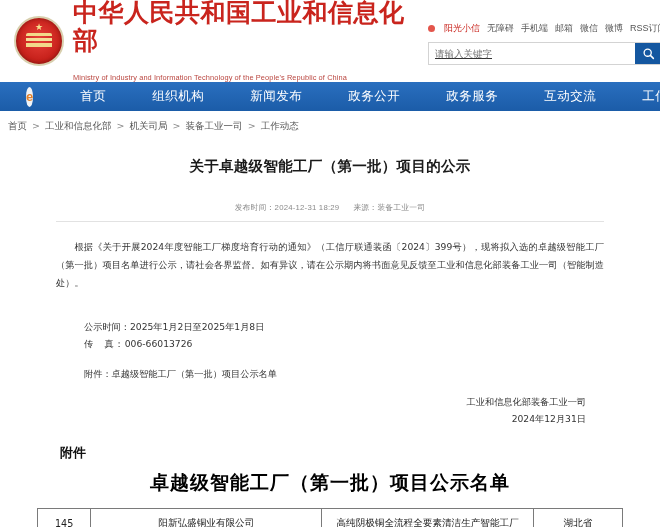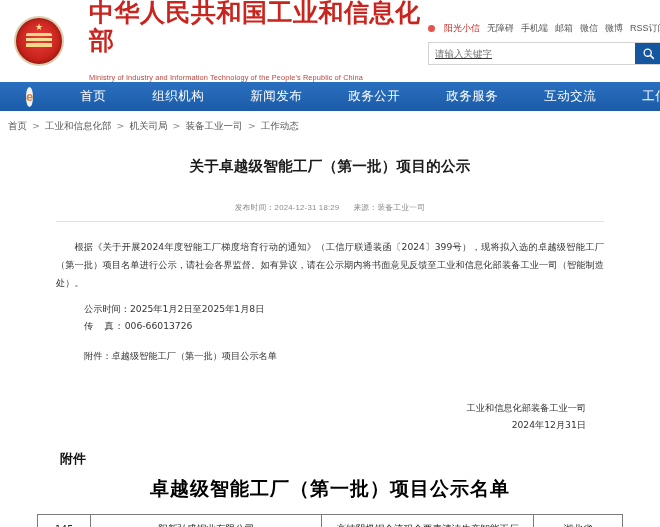--- a/index.html
+++ b/index.html
@@ -25,21 +25,21 @@
     height: 82px;
     padding: 0 14px;
     display: flex;
     align-items: center;
     justify-content: space-between;
     box-sizing: border-box;
   }
   .brand {
     display: flex;
     align-items: center;
-    gap: 25px;
+    gap: 9px;
   }
   .emblem {
     width: 46px;
     height: 46px;
     border-radius: 50%;
     background: radial-gradient(circle at 50% 45%, #e8413a 0%, #c7211b 62%, #9d1410 100%);
     border: 2px solid #d8cfae;
     position: relative;
     flex: 0 0 auto;
     box-shadow: inset 0 0 4px rgba(0,0,0,.35);
@@ -209,37 +209,37 @@
   .body-text {
     font-family: "DejaVu Sans", sans-serif;
     font-size: 9.2px;
     color: #333;
     line-height: 1.95;
     margin-top: 16px;
     text-align: justify;
   }
   .indent { text-indent: 2em; }
   .block {
-    margin-top: 8px;
+    margin-top: 26px;
     font-family: "DejaVu Sans", sans-serif;
     font-size: 9.2px;
     line-height: 1.85;
     color: #333;
     padding-left: 28px;
   }
   .block .lbl { letter-spacing: 1px; }
   .attach-line {
     margin-top: 16px;
     padding-left: 28px;
     font-family: "DejaVu Sans", sans-serif;
     font-size: 9.2px;
     color: #333;
   }
   .signature {
-    margin-top: 36px;
+    margin-top: 12px;
     text-align: right;
     font-family: "DejaVu Sans", sans-serif;
     font-size: 9.2px;
     line-height: 1.9;
     color: #333;
     padding-right: 18px;
   }
 
   
   .appendix-label {

